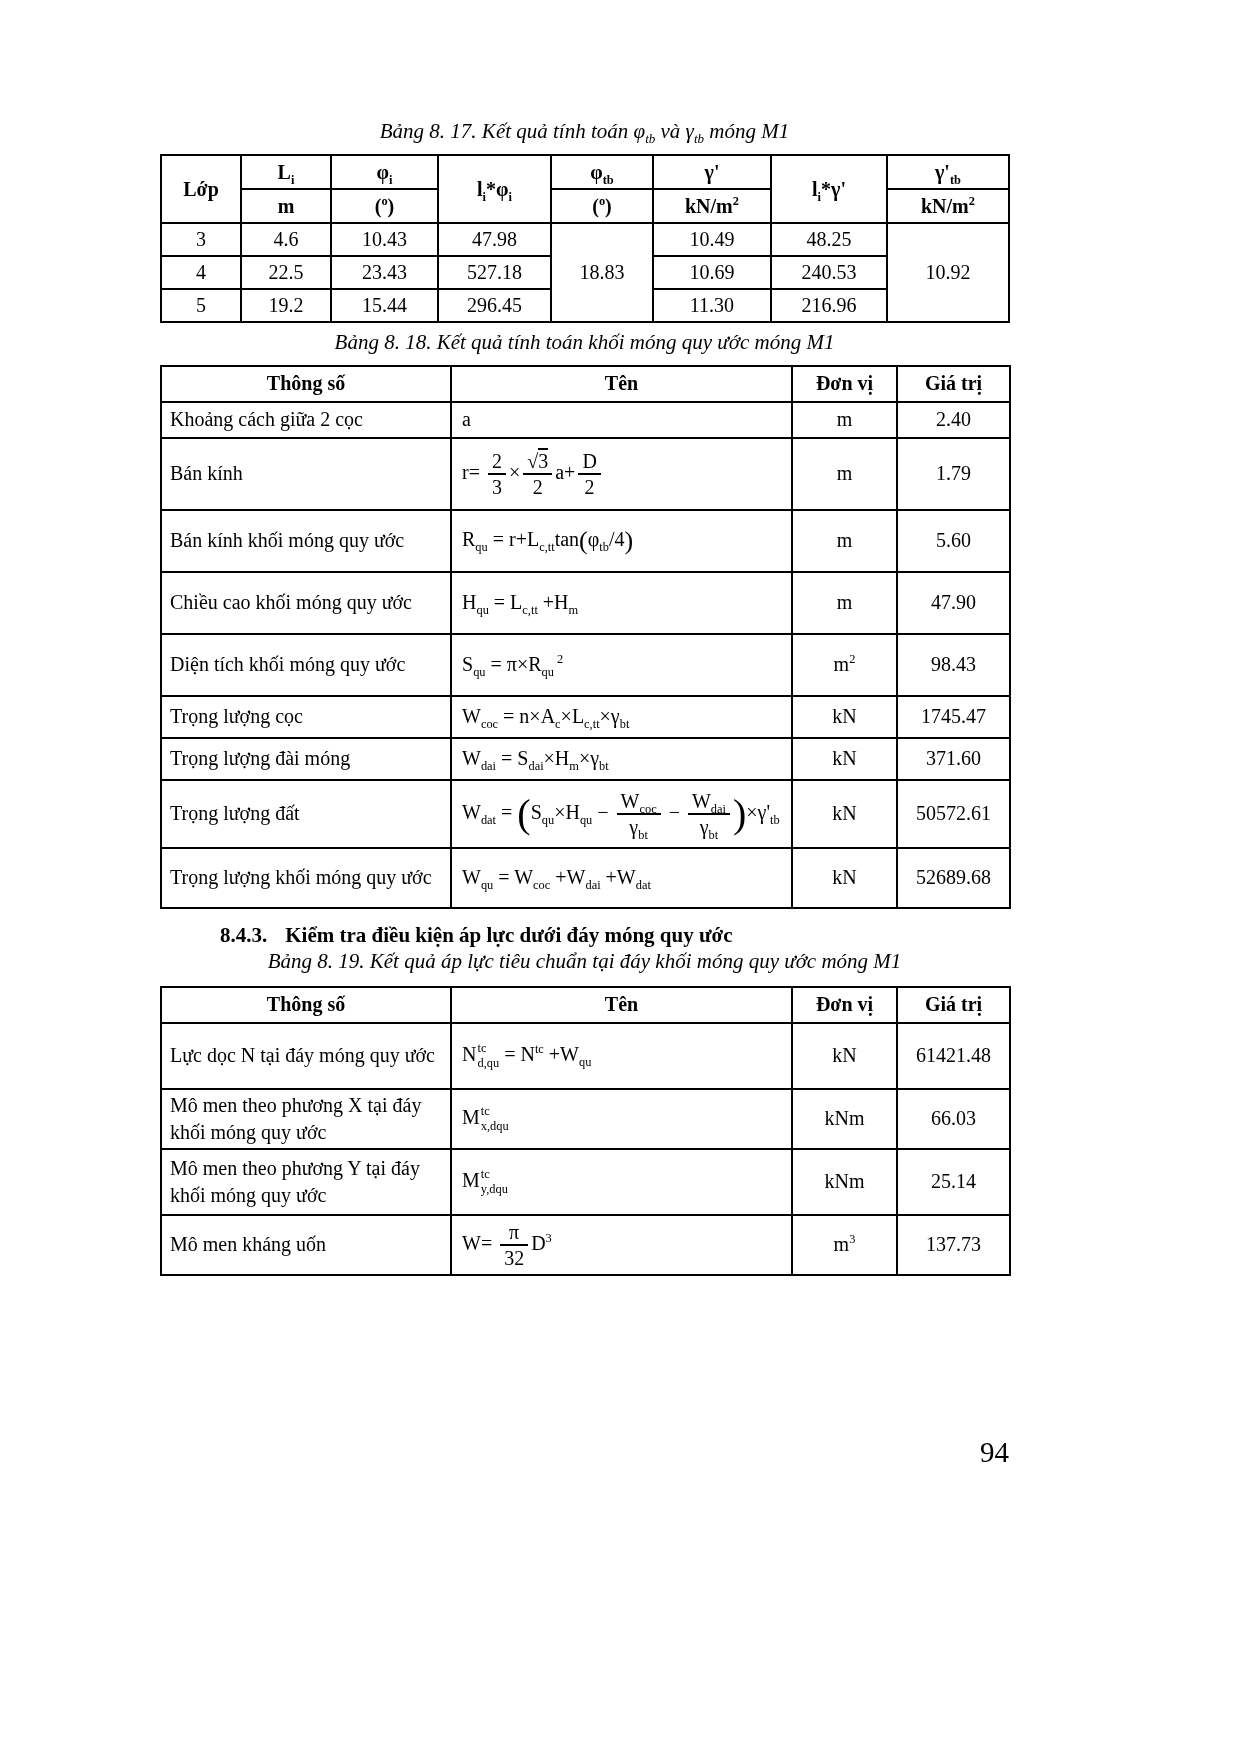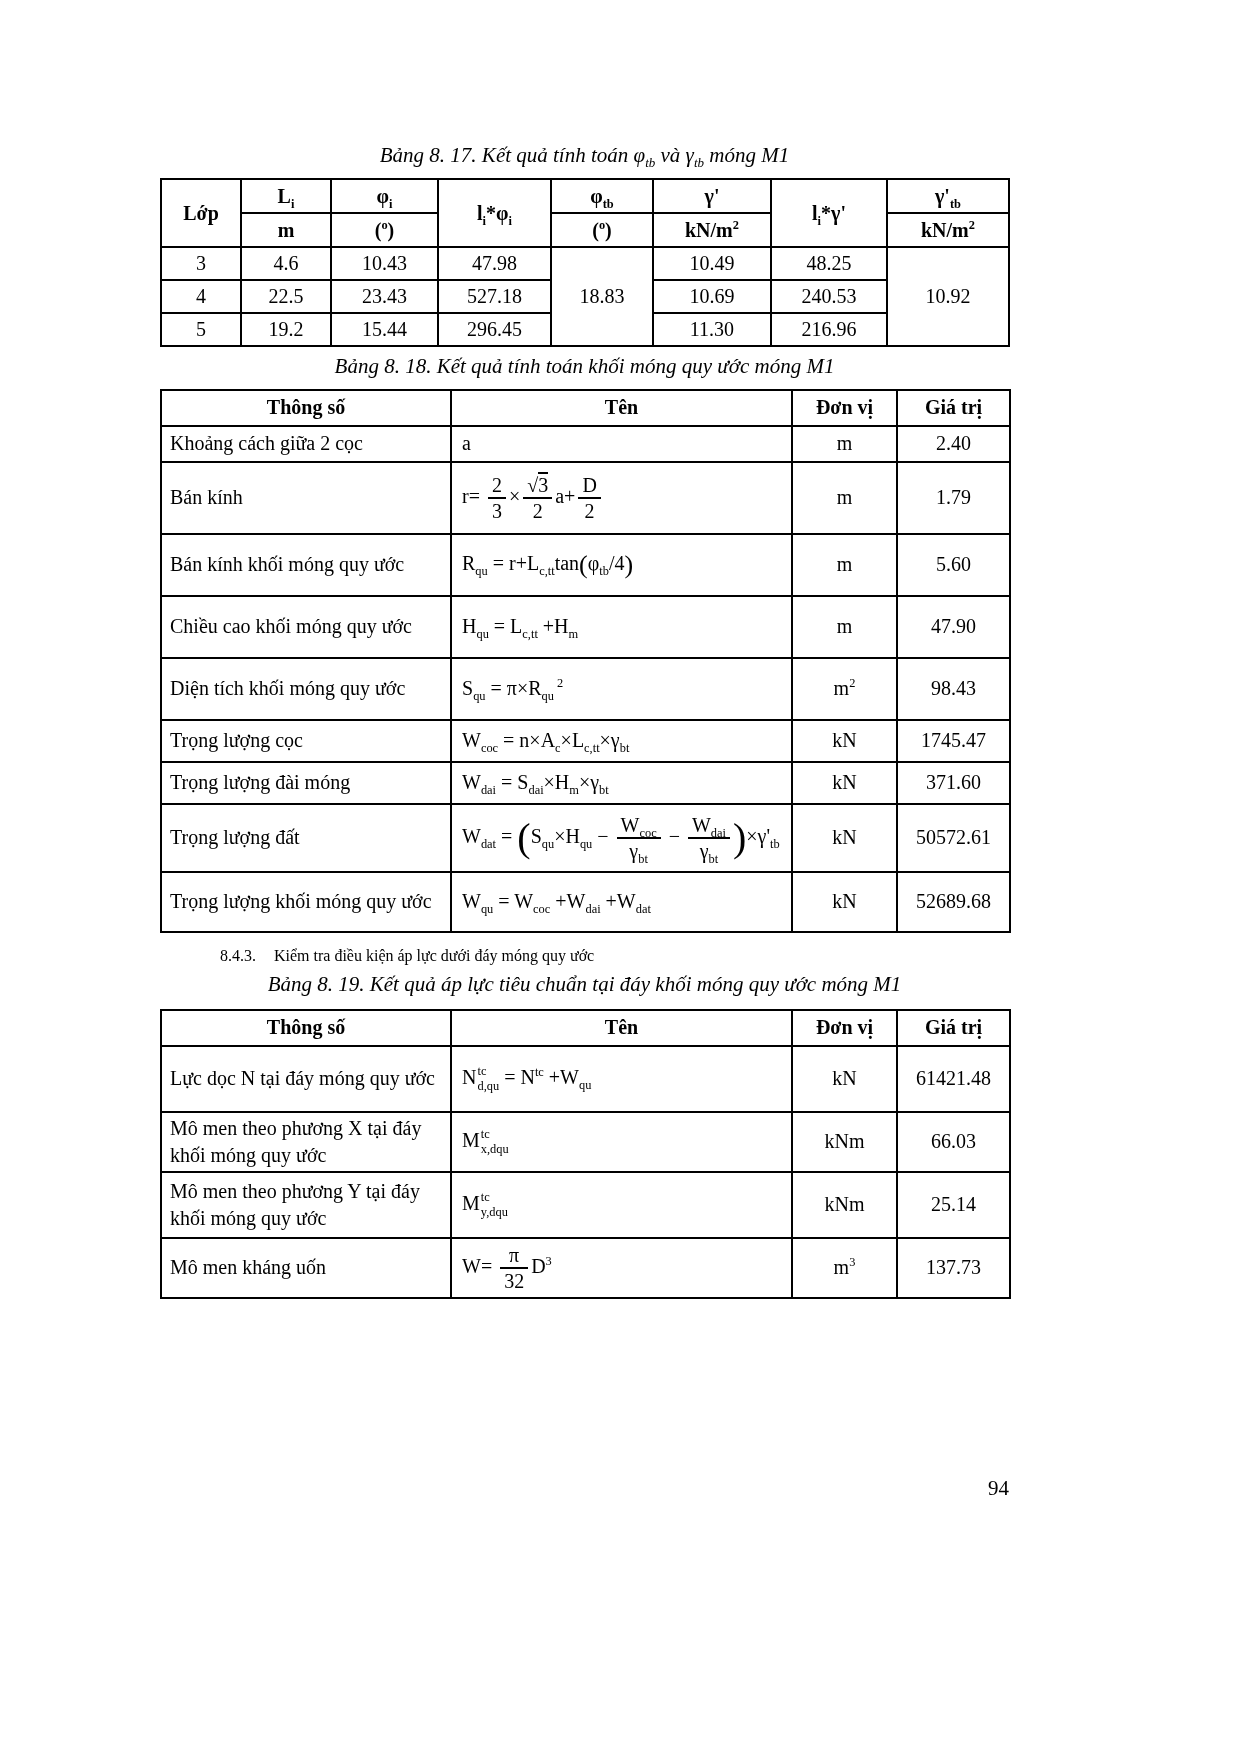--- a/index.html
+++ b/index.html
@@ -1,21 +1,21 @@
 <!DOCTYPE html>
 <html><head>
 <meta charset="utf-8">
 <style>
   * { margin:0; padding:0; box-sizing:border-box; }
   html,body { background:#ffffff; }
   .page {
     width:1240px; height:1754px; position:relative; background:#ffffff;
     font-family:"Liberation Serif", serif; color:#000;
   }
-  .content { position:absolute; left:160px; top:142px; width:849px; }
+  .content { position:absolute; left:160px; top:118px; width:849px; }
 
   .caption {
     font-style:italic; text-align:center; font-size:21px; line-height:1.25;
     margin-bottom:10px;
   }
   .caption2 { margin-top:6px; margin-bottom:9px; }
 
   table { border-collapse:collapse; width:100%; font-size:20px; table-layout:fixed;padding-left:36px; }
   td { border:2px solid #000; padding:2px 8px; vertical-align:middle; line-height:1.35; }
   .b { font-weight:bold; }
@@ -32,27 +32,27 @@
   .frac { display:inline-block; vertical-align:middle; text-align:center; margin:2px 3px; }
   .frac > span { display:block; line-height:1.2; padding:0 4px; }
   .frac > .num { border-bottom:2px solid #000; }
   .ol { border-top:2px solid #000; }
   .bp { font-size:2em; line-height:1; vertical-align:middle; font-weight:normal; }
   .p1 { font-size:1.3em; vertical-align:-0.12em; }
   .ss { display:inline-block; vertical-align:middle; font-size:0.62em; line-height:1.2; text-align:left; margin-left:1px; }
   .ss span { display:block; }
 
   .heading {
-    font-weight:normal; font-size:16px; margin:14px 0 6px 0; padding-left:60px;
+    font-weight:bold; font-size:21px; margin:14px 0 0 0; padding-left:60px;
   }
   .heading .htxt { margin-left:18px; }
 
   .pagenum {
     position:absolute; top:1436px; left:160px; width:849px;
-    text-align:right; font-size:21px;margin-top:40px;
+    text-align:right; font-size:29px;
   }
 </style>
 </head>
 <body>
 
 <div class="page">
   <div class="content">
 
     <div class="caption">Bảng 8. 17. Kết quả tính toán φ<sub>tb</sub> và γ<sub>tb</sub> móng M1</div>
 

